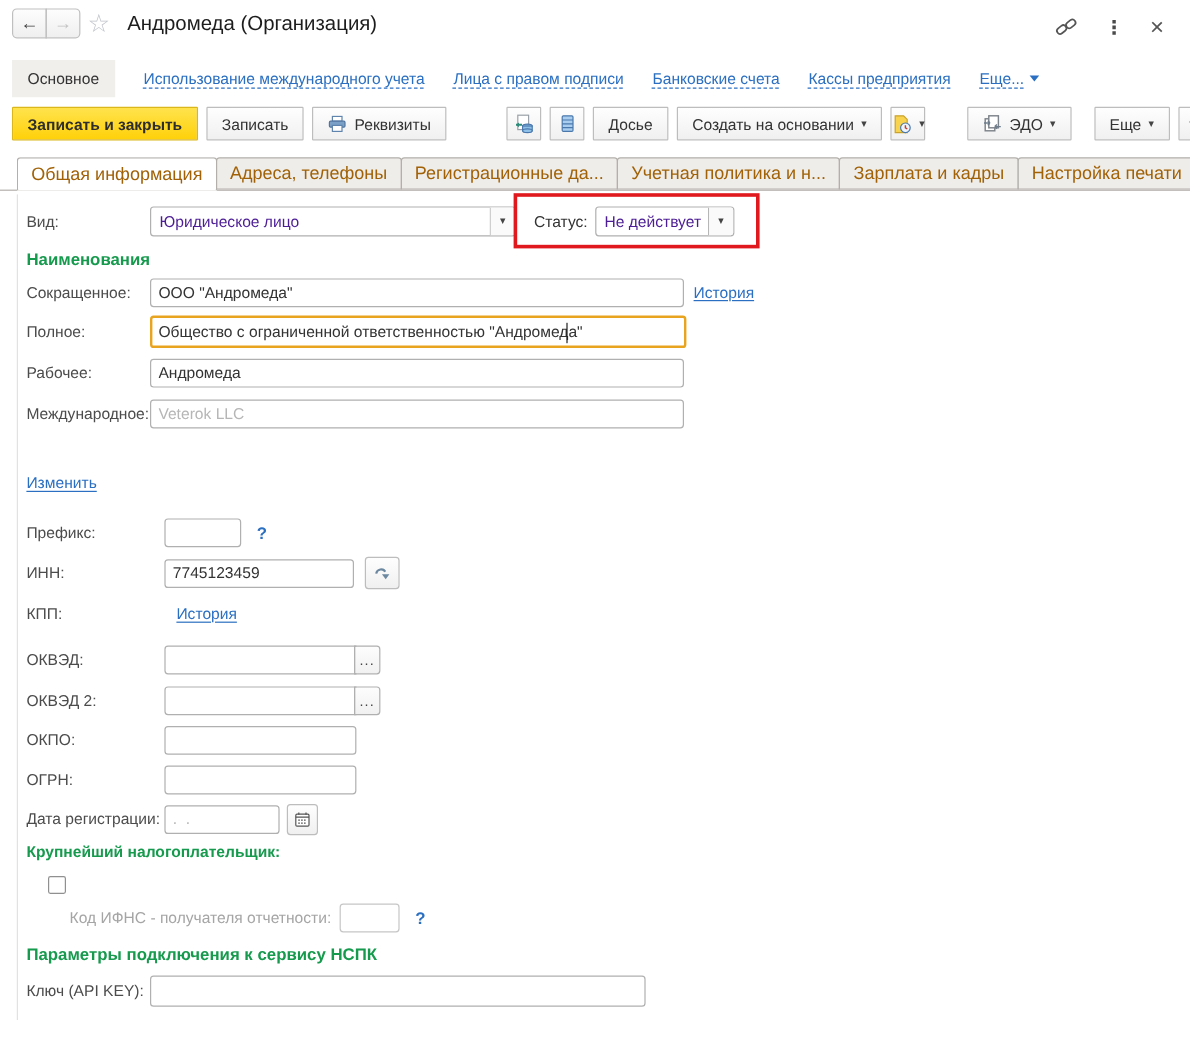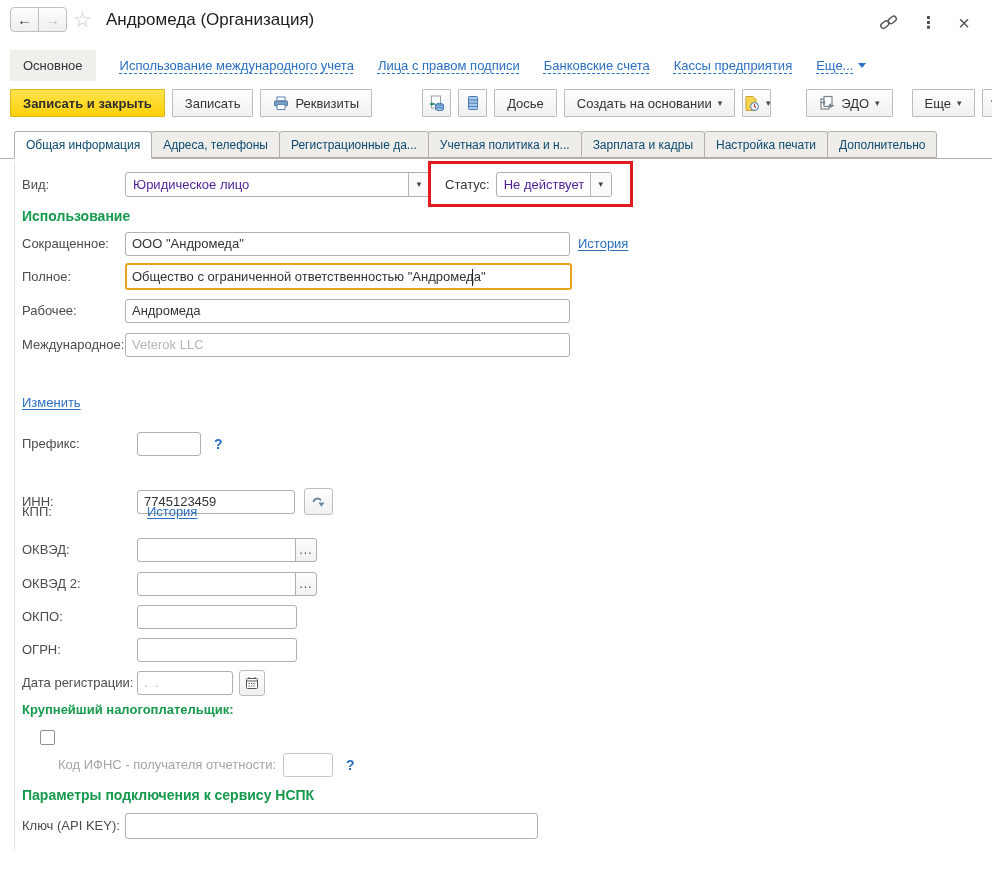--- a/index.html
+++ b/index.html
@@ -34,21 +34,21 @@
           border:1px solid #bdbdbd; border-radius:1px; background:linear-gradient(#fefefe,#f0f0f0);
           font-size:13px; color:#333; cursor:pointer; white-space:nowrap; margin-right:7px; }
   .tbtn.primary { background:linear-gradient(#ffe34d,#ffd10a); border-color:#dcb71b; font-weight:bold; color:#2e2e2e; }
   .tbtn.iconbtn { padding:0 5px; min-width:29px; }
   .dd { font-size:9px; color:#444; line-height:1; }
   .sp50 { margin-left:43px; } .sp28 { margin-left:28px; } .sp12 { margin-left:12px; }
   .qbtn { min-width:26px; padding:0 7px; font-weight:bold; }
 
   
   .tabbar { position:absolute; top:131px; left:0; right:0; height:28px; display:flex; align-items:flex-end; padding-left:14px; border-bottom:1px solid #b3b0ac; }
-  .tab { height:27px; display:flex; align-items:center; padding:0 11px; font-size:12px; color:#0c4a6e; cursor:pointer; white-space:nowrap;
+  .tab { height:27px; display:flex; align-items:center; padding:0 11px; font-size:15px; color:#a16207; cursor:pointer; white-space:nowrap;
          border:1px solid #b3b0ac; border-radius:3px 3px 0 0; background:#efedea; margin-right:-1px; }
   .tab.active { background:#fff; height:28px; margin-bottom:-1px; border-bottom:1px solid #fff; z-index:2; }
 
   
   .vline { position:absolute; left:14px; top:162px; width:1px; height:688px; background:#e4e2df; }
   .frow { position:absolute; left:22px; display:flex; align-items:center; height:27px; font-size:13px; }
   .flabel { width:103px; color:#4c4c4c; flex:none; }
   .frow.code .flabel { width:115px; }
   .tinput { height:24px; border:1px solid #b0b0b0; border-radius:3px; padding:0 6px; font-size:13px; color:#333;
             font-family:"Liberation Sans","DejaVu Sans",sans-serif; background:#fff; outline:none; }
@@ -207,21 +207,21 @@
     <div class="combo" style="width:116px">
       <span class="combo-text">Не действует</span>
       <span class="combo-btn">
           <span class="dd">▾</span>
         </span>
     </div>
   </div>
 
   <div class="annot"></div>
 
-  <div class="ghead" style="top:208px">Использование</div>
+  <div class="ghead" style="top:208px">Наименования</div>
 
   <div class="frow" style="top:230px">
     <span class="flabel">Сокращенное:</span>
     <input class="tinput w445" value="ООО &quot;Андромеда&quot;" style="">
     <a class="link" style="margin-left:8px">История</a>
   </div>
 
   <div class="frow" style="top:263px">
     <span class="flabel">Полное:</span>
     <div class="focusbox">
@@ -241,21 +241,21 @@
   </div>
 
   <a class="link" style="position:absolute; left:22px; top:395px; font-size:13px;">Изменить</a>
 
   <div class="frow code" style="top:430px">
     <span class="flabel">Префикс:</span>
     <input class="tinput w64" style="">
     <span class="hintq">?</span>
   </div>
 
-  <div class="frow code" style="top:488px">
+  <div class="frow code" style="top:464px">
     <span class="flabel">ИНН:</span>
     <input class="tinput w158" value="7745123459" style="">
     <div class="sqbtn" style="margin-left:9px">
       <span>
         <svg width="15" height="14" viewBox="0 0 15 14" fill="none">
           <path d="M2.5 7 C3 3.2, 8.5 2.2, 10 5.5" stroke="#6c87a0" stroke-width="1.8"></path>
           <path d="M7.3 7.5 L13.5 7.5 L10.4 11.8 Z" fill="#6c87a0"></path>
         </svg>
       </span>
     </div>

